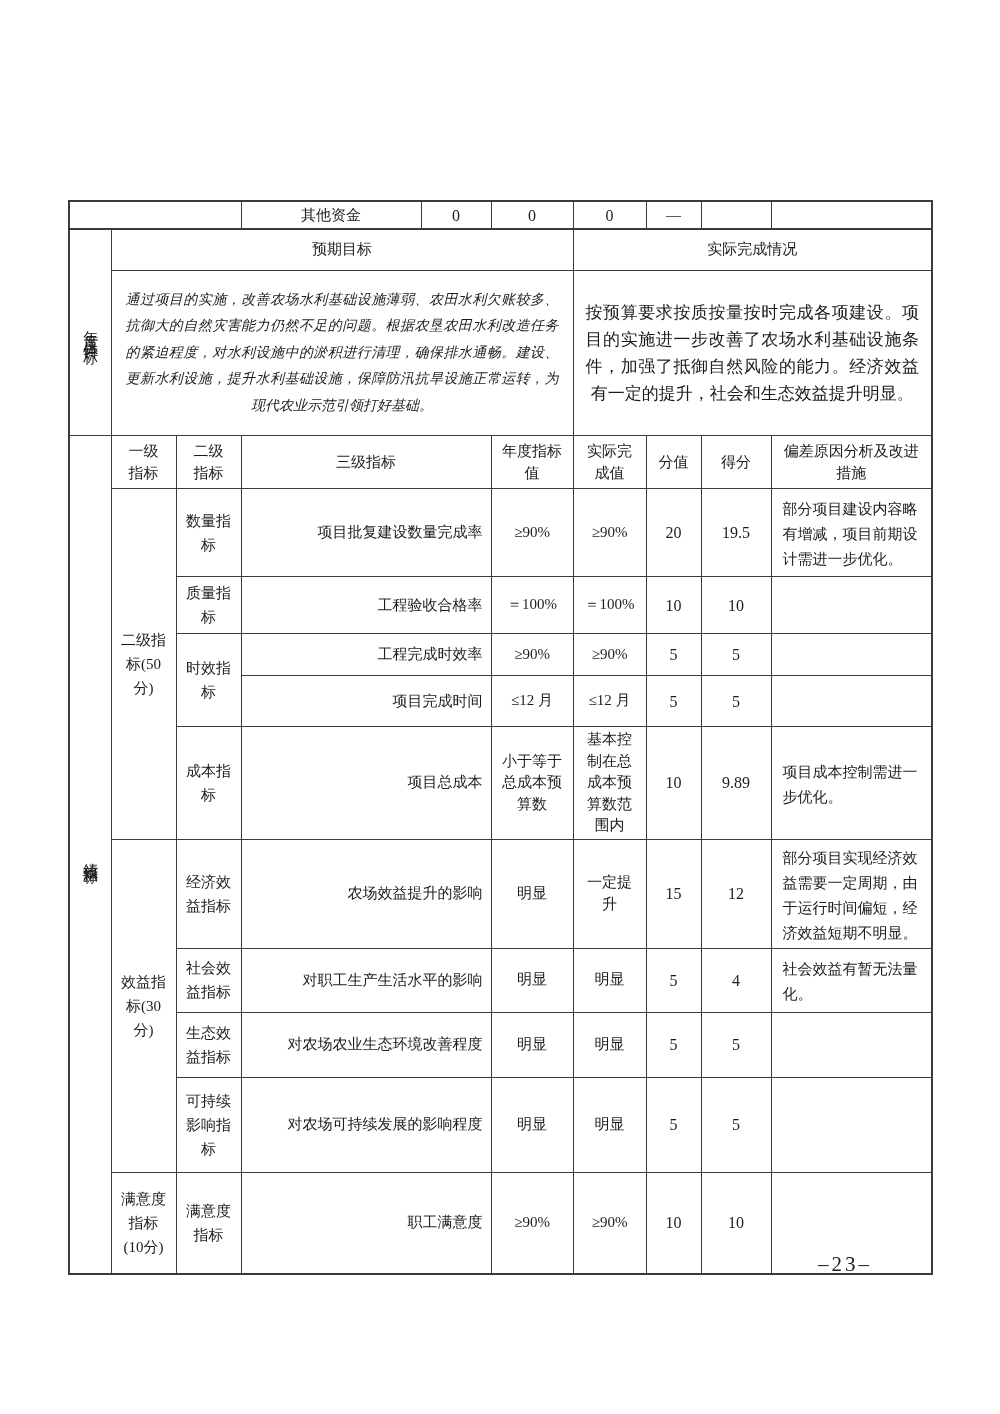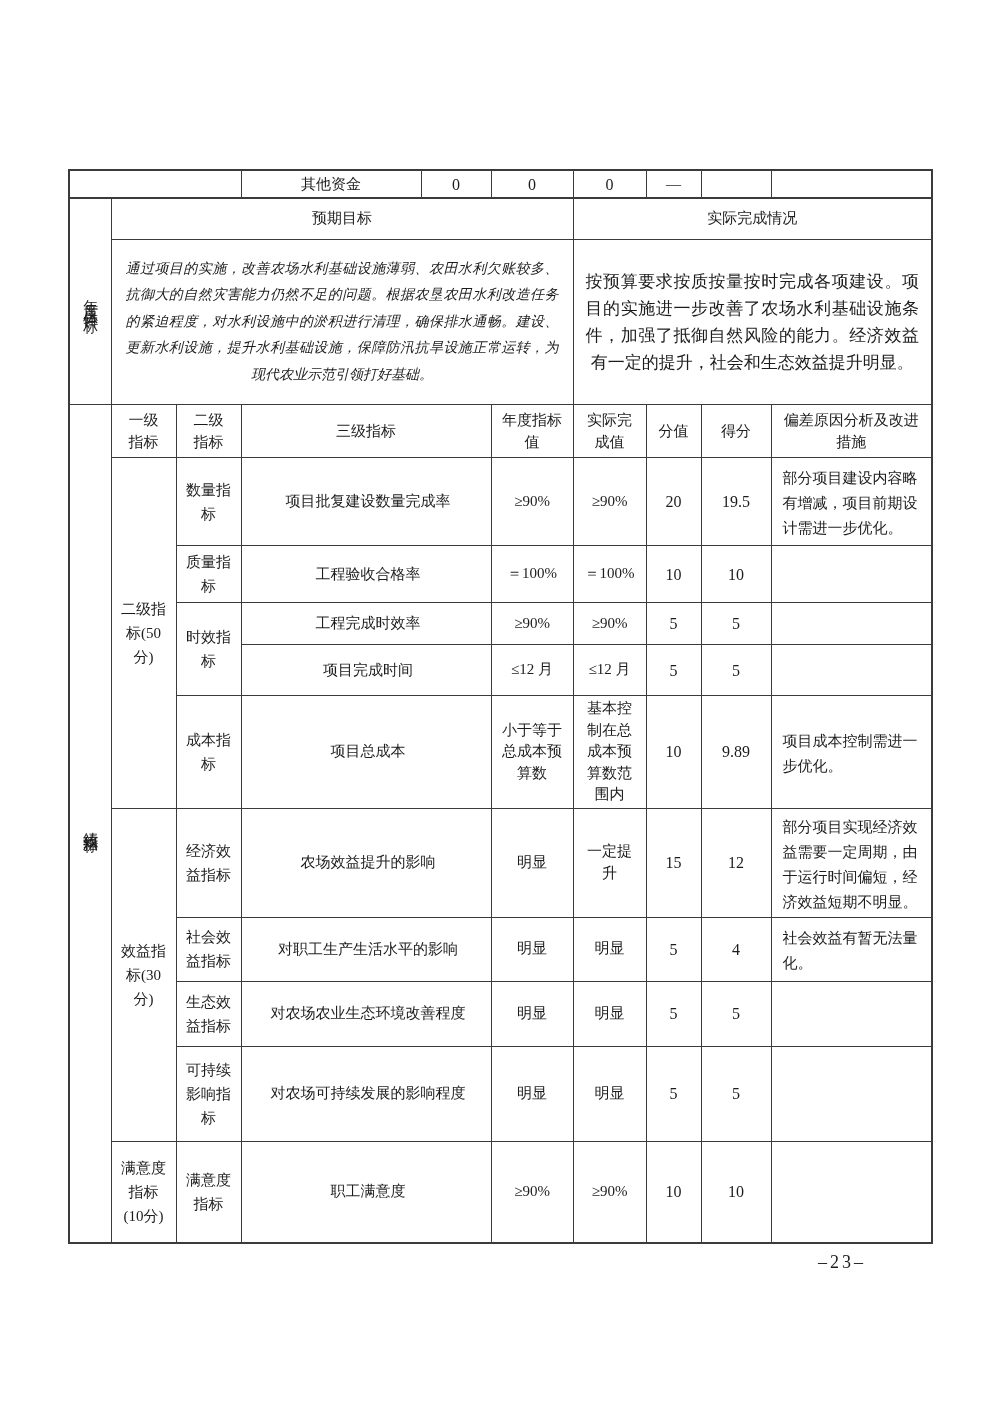--- a/index.html
+++ b/index.html
@@ -6,21 +6,21 @@
   body{
     width:1000px;height:1414px;
     background:#ffffff;
     position:relative;
     font-family:"Liberation Serif","DejaVu Serif",serif;
     color:#1c1c1c;
   }
   .page{position:relative;width:1000px;height:1414px;background:#fff;overflow:hidden;}
 
   table.report{
-    position:absolute;left:68px;top:169px;
+    position:absolute;left:68px;top:200px;
     width:863px;
     border-collapse:collapse;
     table-layout:fixed;
     border:2px solid #3b3b3b;
   }
   td{
     border:1px solid #3b3b3b;
     text-align:center;
     vertical-align:middle;
     font-size:15px;
@@ -56,38 +56,38 @@
     text-align-last:center;
     font-size:17px;
     line-height:27px;
     padding:4px 12px;
   }
 
   
   td.lvl{padding:2px 8px;line-height:24px;}
 
   
-  td.l3{text-align:center;padding:2px 8px 2px 12px;}
+  td.l3{text-align:right;padding:2px 8px 2px 12px;}
 
   
   td.val{padding:2px 10px;line-height:21.5px;}
 
   
   td.num{font-size:16px;}
 
   
   td.dev{text-align:left;padding:4px 10px 0 11px;line-height:25px;}
 
   
   td.hdr{line-height:22px;padding:2px 10px;}
 
   .page-number{
     position:absolute;
     left:818px;top:1252px;
-    font-size:18px;
+    font-size:21px;
     letter-spacing:3px;
     color:#1c1c1c;
     font-family:"Liberation Serif","DejaVu Serif",serif;
   }
 </style>
 </head>
 <body>
 
 <div class="page">
 

